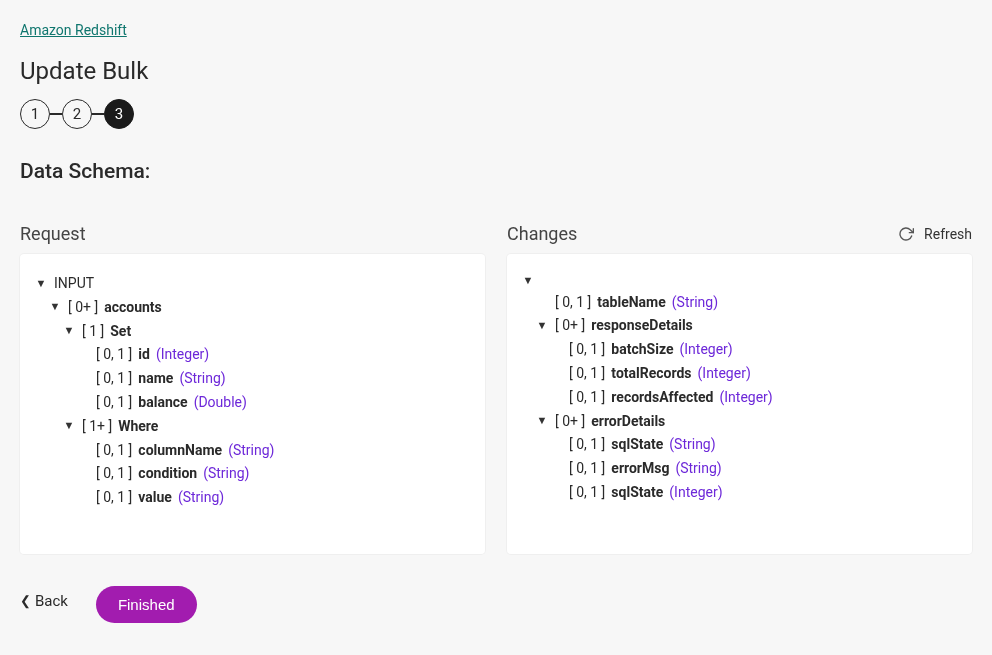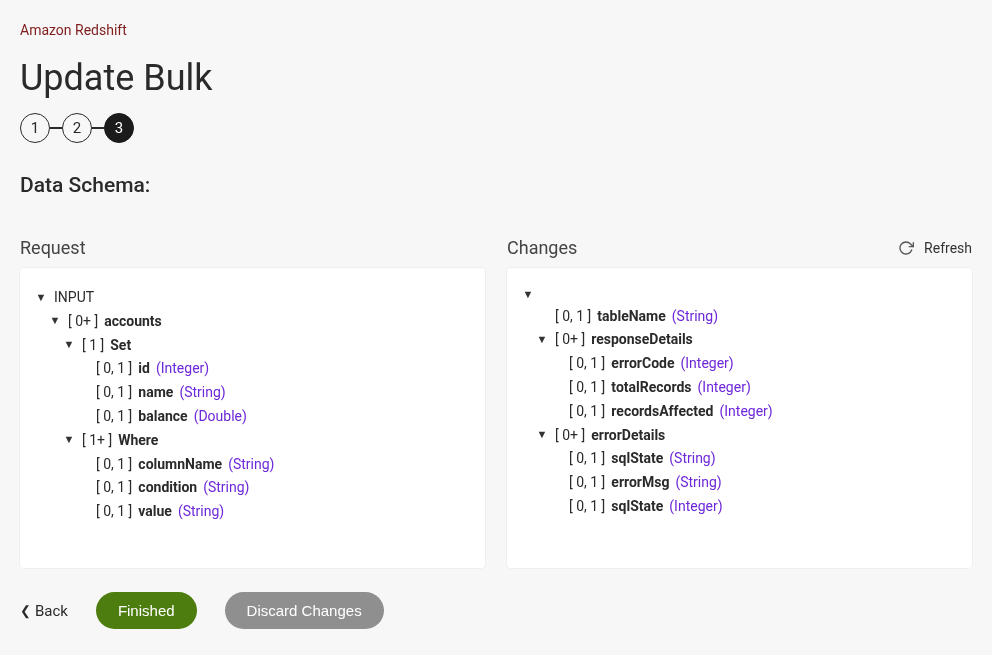--- a/index.html
+++ b/index.html
@@ -8,25 +8,26 @@
     padding: 20px;
     background: #f7f7f7;
     font-family: -apple-system, BlinkMacSystemFont, "Segoe UI", Roboto, "Helvetica Neue", Arial, sans-serif;
     color: #2a2a2a;
     width: 992px;
     height: 655px;
     overflow: hidden;
   }
   .breadcrumb {
     font-size: 14px;
-    color: #7f1d1d;
+    text-decoration: underline;
+    color: #0f766e;
     cursor: pointer;
   }
   .page-title {
-    font-size: 36px;
+    font-size: 24px;
     font-weight: 400;
     margin: 18px 0 14px 0;
   }
   .stepper {
     display: flex;
     align-items: center;
     margin-bottom: 30px;
   }
   .step {
     width: 30px;
@@ -131,21 +132,21 @@
   }
   .back-chev { font-size: 13px; }
   .btn {
     border: none;
     border-radius: 22px;
     padding: 10px 22px;
     font-size: 15px;
     cursor: pointer;
     color: #fff;
   }
-  .btn-primary { background: #4d7c0f; }
+  .btn-primary { background: #a21caf; margin-top: 8px; }
   .btn-secondary { background: #8f8f8f; }
 </style>
 </head>
 <body>
 
 
 
 <a class="breadcrumb">Amazon Redshift</a>
 
 <h1 class="page-title">Update Bulk</h1>
@@ -247,21 +248,21 @@
         <span class="type">(String)</span>
       </div>
       <div class="row ind1">
         <span class="chev">▼</span>
         <span>[ 0+ ]</span>
         <span class="name">responseDetails</span>
       </div>
       <div class="row ind2">
         <span class="chev-placeholder"></span>
         <span>[ 0, 1 ]</span>
-        <span class="name">errorCode</span>
+        <span class="name">batchSize</span>
         <span class="type">(Integer)</span>
       </div>
       <div class="row ind2">
         <span class="chev-placeholder"></span>
         <span>[ 0, 1 ]</span>
         <span class="name">totalRecords</span>
         <span class="type">(Integer)</span>
       </div>
       <div class="row ind2">
         <span class="chev-placeholder"></span>
@@ -295,17 +296,16 @@
     </div>
   </div>
 </div>
 
 <div class="btn-row">
   <div class="back">
     <span class="back-chev">❮</span>
     <span>Back</span>
   </div>
   <button class="btn btn-primary">Finished</button>
-  <button class="btn btn-secondary">Discard Changes</button>
 </div>
 
 
 
 
 </body></html>

